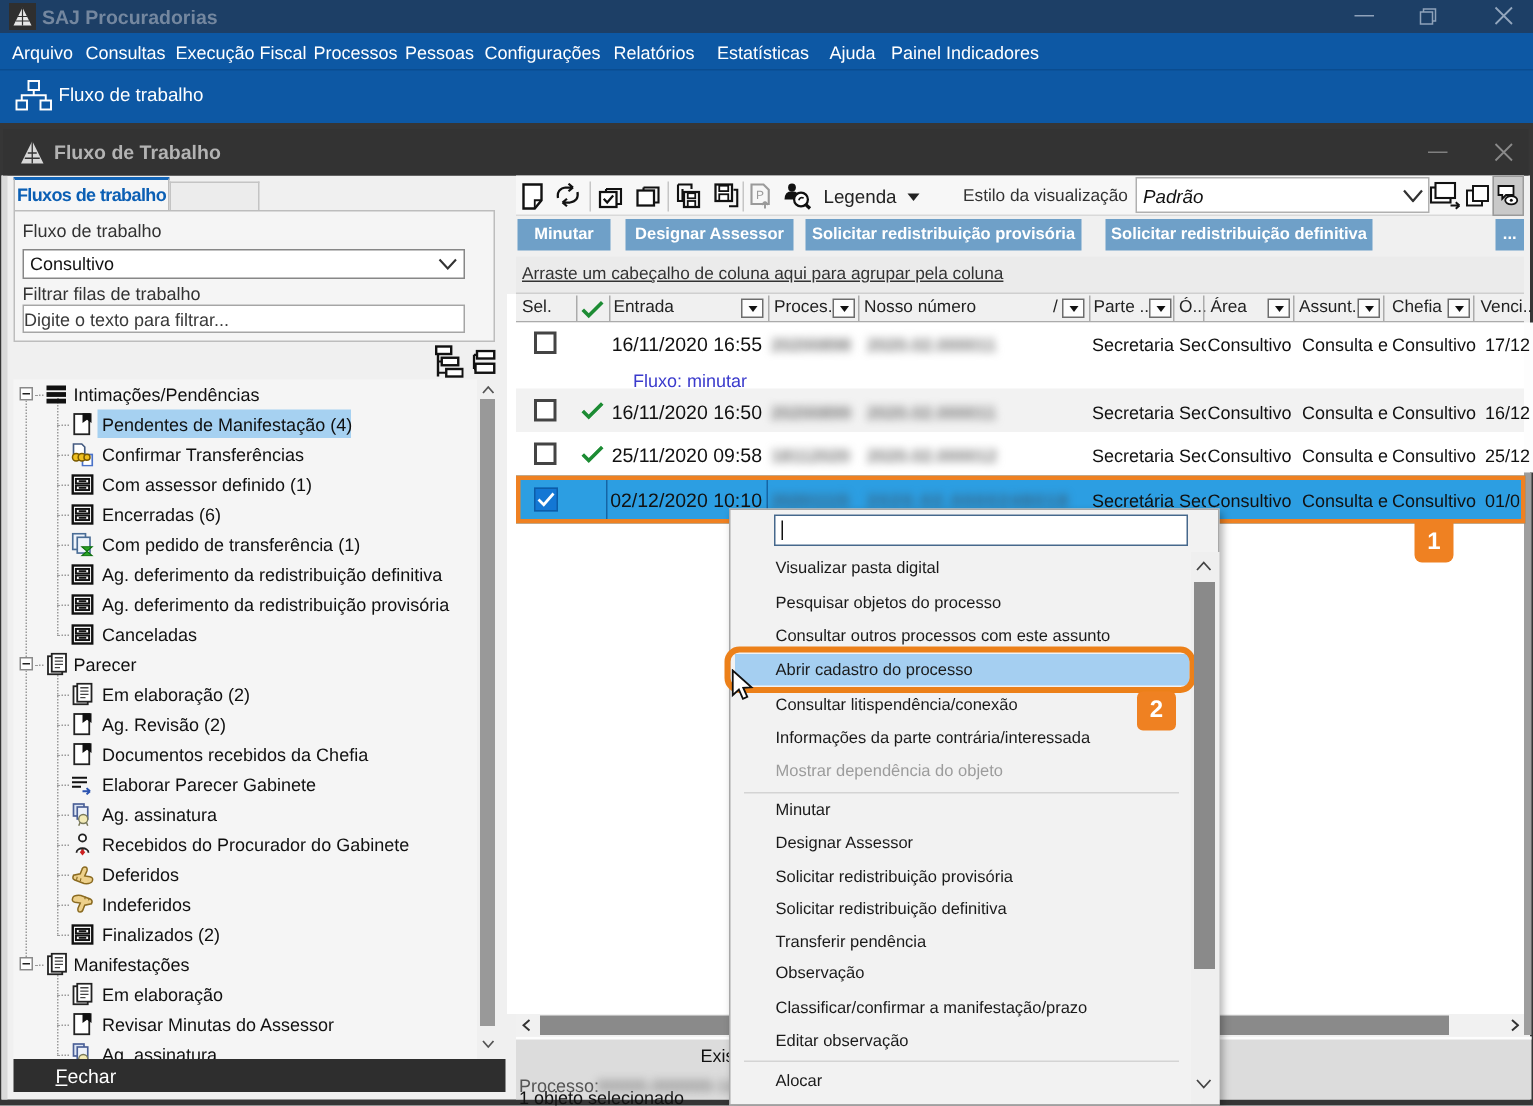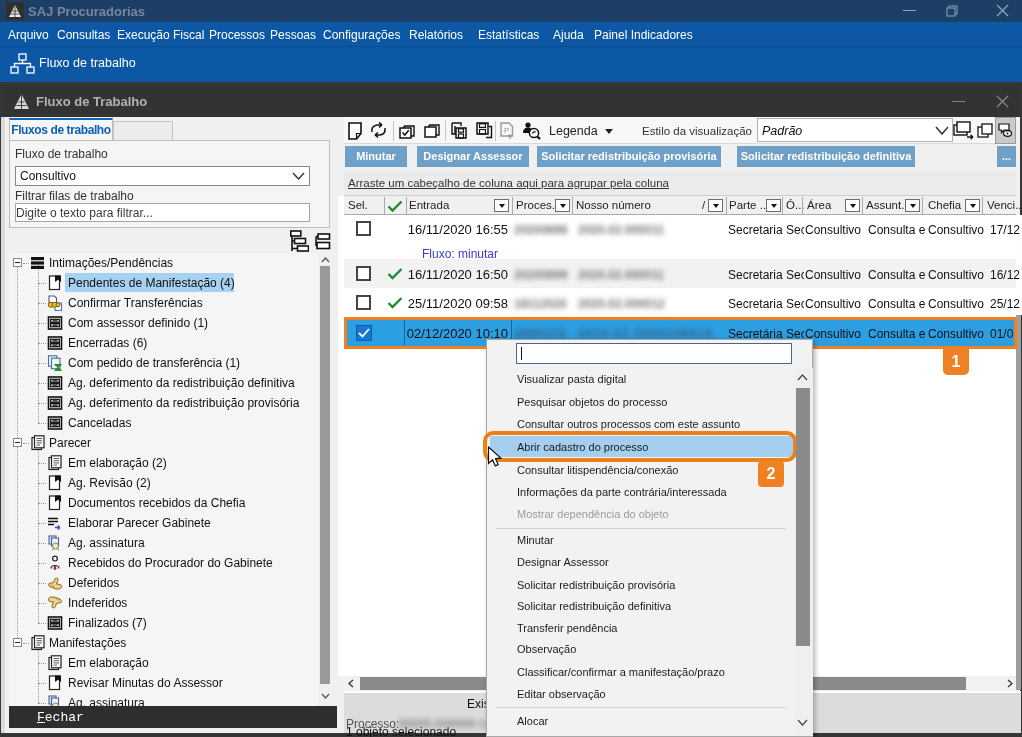--- a/index.html
+++ b/index.html
@@ -25,21 +25,21 @@
   #tab2 { left:113px; top:121px; width:60px; height:19px; background:#ececec; border:1px solid #c4c4c4; border-bottom:none; color:#333; text-align:center; padding-top:17px; }
   #tabpage { left:9px; top:140px; width:321px; height:88px; background:#f5f5f5; border:1px solid #bdbdbd; }
   .lbl { position:absolute; font-size:12px; color:#333; }
   #combo1 { left:15px; top:166px; width:295px; height:20px; background:#fff; border:1px solid #878787; font-size:12px; color:#111; padding:2px 4px; }
   #input1 { left:15px; top:203px; width:295px; height:19px; background:#fff; border:1px solid #a5a5a5; font-size:12px; color:#3a3a3a; padding:2px 0; }
   #iconrow { left:9px; top:228px; width:321px; height:25px; background:#f0f0f0; }
   #treebox { left:9px; top:253px; width:309px; height:453px; background:#f5f5f5; overflow:hidden; }
   .trow { position:absolute; height:20px; font-size:12px; color:#101010; white-space:nowrap; }
   #treescroll { left:318px; top:253px; width:14px; height:453px; background:#f0f0f0; }
   #fechbar { left:9px; top:706px; width:328px; height:22px; background:#2e2e2e; }
-  #fechtxt { left:37px; top:710px; color:#fff; font-size:13px;font-family:Liberation Mono, monospace; }
+  #fechtxt { left:37px; top:710px; color:#fff; font-size:13px; }
   .ebox { position:absolute; width:9px; height:9px; background:#fff; border:1px solid #8a8a8a; }
   .ebox:after { content:""; position:absolute; left:1px; top:3px; width:5px; height:1px; background:#222; }
   .vdot { position:absolute; width:1px; border-left:1px dotted #9a9a9a; }
   .hdot { position:absolute; height:1px; border-top:1px dotted #9a9a9a; }
   
   #rtoolbar { left:344px; top:117px; width:672px; height:27px; background:#f7f7f7; border-bottom:1px solid #d9d9d9; }
   .sep { position:absolute; width:1px; height:20px; background:#c6c6c6; top:121px; }
   #btnrow { left:344px; top:144px; width:672px; height:27px; background:#f0f0f0; }
   .bluebtn { position:absolute; top:146px; height:21px; background:#6fa0c8; color:#fff; font-size:11px; font-weight:bold; text-align:center; line-height:21px; }
   #groupbar { left:344px; top:171px; width:672px; height:25px; background:#ebebeb; border-bottom:1px solid #cfcfcf; font-size:11.5px; color:#333; }
@@ -303,21 +303,21 @@
     <use href="#i-thup"></use>
   </svg>
 <div class="trow" style="left:68px; top:576px;">Deferidos</div>
 <svg class="abs" style="left:47px; top:595px;" width="16" height="16">
     <use href="#i-thdown"></use>
   </svg>
 <div class="trow" style="left:68px; top:596px;">Indeferidos</div>
 <svg class="abs" style="left:47px; top:615px;" width="16" height="16">
     <use href="#i-arch"></use>
   </svg>
-<div class="trow" style="left:68px; top:616px;">Finalizados (7)</div>
+<div class="trow" style="left:68px; top:616px;">Finalizados (2)</div>
 <div class="ebox" style="left:13px; top:638px;"></div>
 <svg class="abs" style="left:30px; top:635px;" width="16" height="16">
     <use href="#i-clip"></use>
   </svg>
 <div class="trow" style="left:49px; top:636px;">Manifestações</div>
 <svg class="abs" style="left:47px; top:655px;" width="16" height="16">
     <use href="#i-clip"></use>
   </svg>
 <div class="trow" style="left:68px; top:656px;">Em elaboração</div>
 <svg class="abs" style="left:47px; top:675px;" width="16" height="16">

